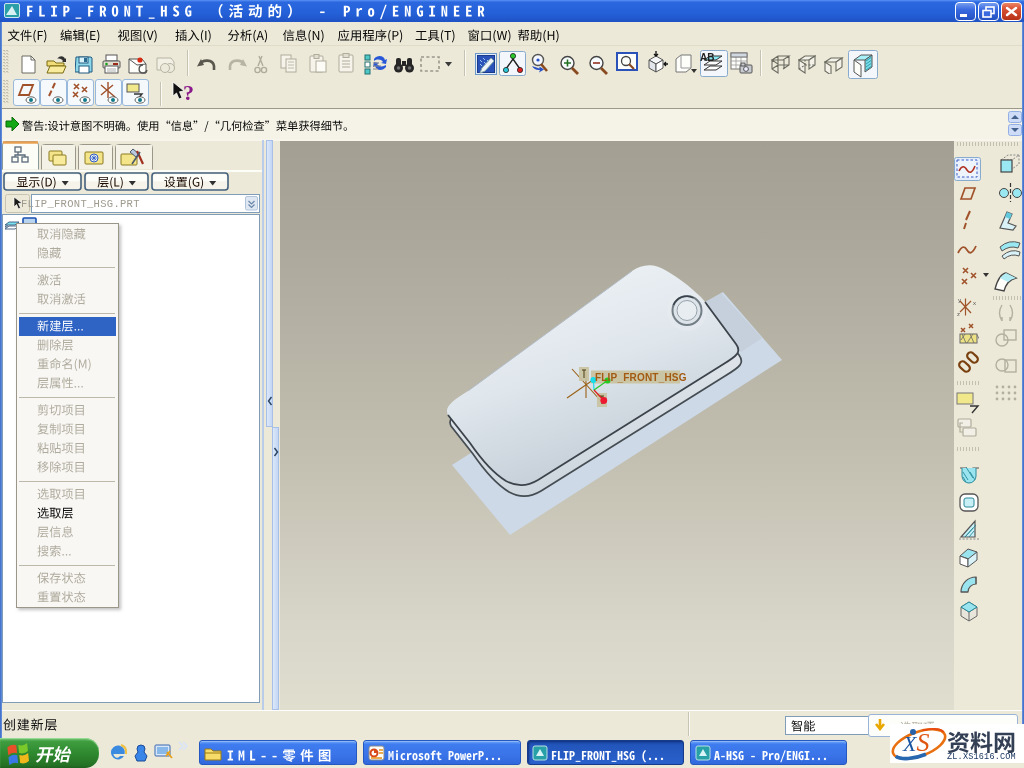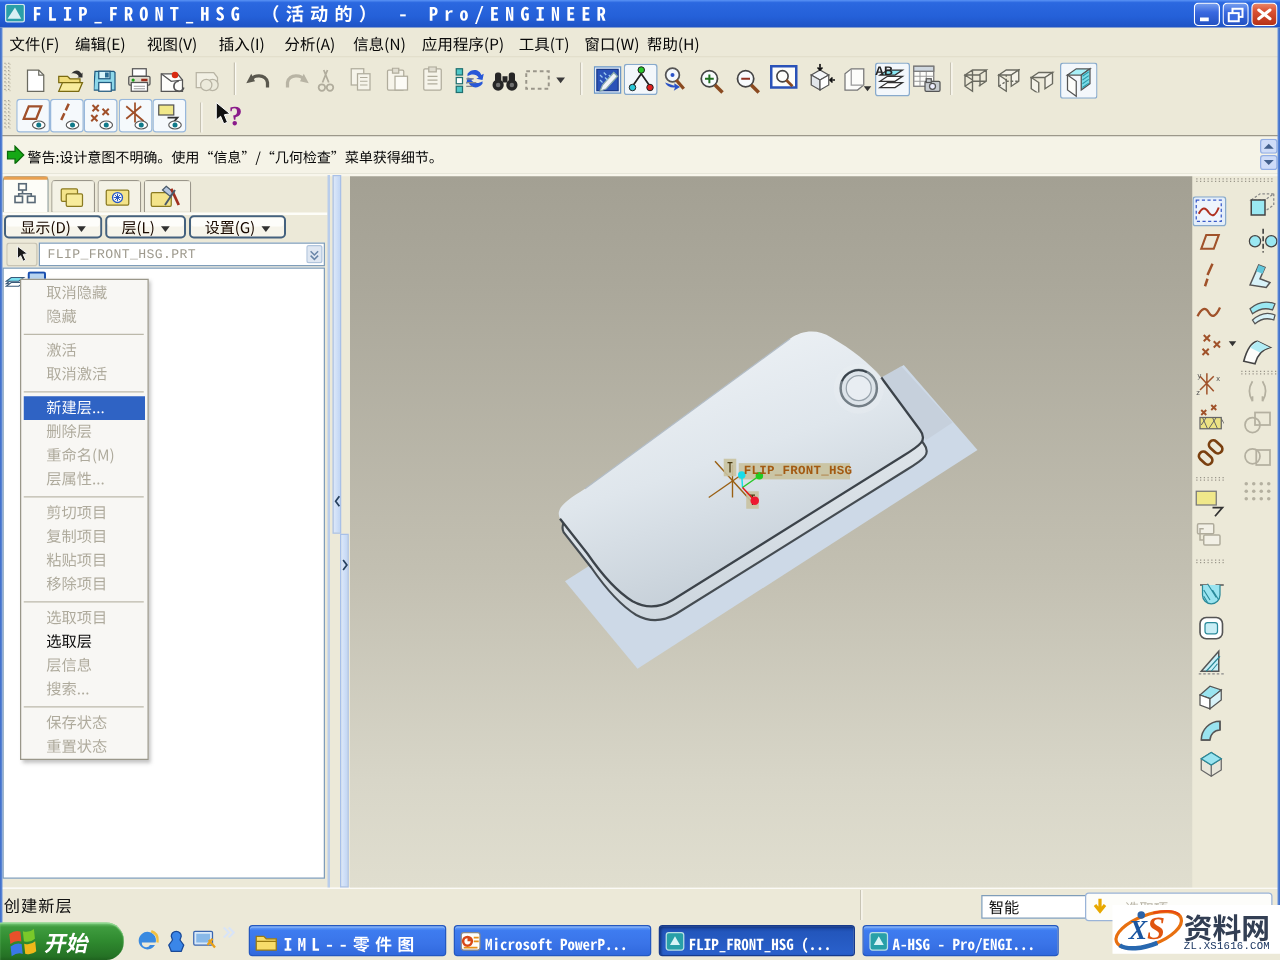--- a/index.html
+++ b/index.html
@@ -256,21 +256,21 @@
   </svg>
 <svg style="position:absolute;left:151px;top:172px;z-index:4" width="78" height="20">
     <rect x="1" y="1" width="76" height="17" rx="3" fill="#f6f4ea" stroke="#44617e" stroke-width="1.6"></rect>
     <rect x="2.2" y="2.2" width="73.6" height="7" rx="2.5" fill="#fdfdfa"></rect>
   </svg>
 <svg style="position:absolute;left:5px;top:194px;z-index:4" width="26" height="20">
     <rect x="0.5" y="0.5" width="24" height="18" rx="2" fill="#ece9d8" stroke="#c8c4b4"></rect>
     <path d="M9 3 v10 l2.5-2.5 2 4.5 2-1 -2-4.5 3.5-0.5 Z" fill="#1a1a1a" stroke="#fff" stroke-width="0.7"></path>
   </svg>
 <div style="position:absolute;left:31px;top:194px;width:229px;height:19px;z-index:4;background:#fff;border:1px solid #7f9db9"></div>
-<div style="position:absolute;left:38px;top:198px;z-index:5;font-family:'Liberation Mono',monospace;font-size:10.5px;color:#9e9a8e;letter-spacing:0.3px">FLIP_FRONT_HSG.PRT</div>
+<div style="position:absolute;left:21px;top:198px;z-index:5;font-family:'Liberation Mono',monospace;font-size:10.5px;color:#9e9a8e;letter-spacing:0.3px">FLIP_FRONT_HSG.PRT</div>
 <svg style="position:absolute;left:245px;top:196px;z-index:5" width="14" height="15">
     <rect x="0.5" y="0.5" width="12" height="13.5" rx="1.5" fill="#dfe7f2" stroke="#b0c4dc"></rect>
     <path d="M3.5 5 l3 3 3-3 M3.5 8.5 l3 3 3-3" stroke="#6a86a8" stroke-width="1.2" fill="none"></path>
   </svg>
 <div style="position:absolute;left:2px;top:214px;width:258px;height:489px;z-index:3;background:#fff;border:1px solid #7f9db9"></div>
 <svg style="position:absolute;left:4px;top:217px;z-index:4" width="34" height="16">
     <g stroke="#3a5a7a" stroke-width="0.9">
       <path d="M1 10 l4-3 h10 l-4 3 Z" fill="#fff"></path>
       <path d="M1 13 l4-3 h10 l-4 3 Z" fill="#fff" transform="translate(0,-1)"></path>
       <path d="M1 8 l4-3 h10 l-4 3 Z" fill="#7ae0f0"></path>
@@ -325,21 +325,21 @@
     <path d="M 304 230 v8 m -2 -8 h4" stroke="#4a3a10" stroke-width="1"></path>
     <path d="M 322 256 v8 m -2 -8 h4" stroke="#4a3a10" stroke-width="1"></path>
     <rect x="311" y="230.5" width="89" height="13" fill="#c9c2a0" opacity="0.92"></rect>
     <line x1="313.4" y1="240" x2="314" y2="250" stroke="#18e0e8" stroke-width="1.2"></line>
     <line x1="327.5" y1="240.6" x2="314" y2="250" stroke="#28c828" stroke-width="1.2"></line>
     <line x1="314" y1="250" x2="323.8" y2="260.5" stroke="#e01818" stroke-width="1.2"></line>
     <circle cx="313.4" cy="240" r="3" fill="#18dce8"></circle>
     <circle cx="327.5" cy="240.6" r="3" fill="#22cc22"></circle>
     <circle cx="323.8" cy="260.5" r="3.4" fill="#ee1830"></circle>
   </svg>
-<div style="position:absolute;left:595px;top:371.5px;z-index:6;font-family:Liberation Mono, monospace;font-size:10px;font-weight:bold;color:#a35a12;letter-spacing:0.2px">FLIP_FRONT_HSG</div>
+<div style="position:absolute;left:595px;top:371.5px;z-index:6;font-family:Liberation Sans, sans-serif;font-size:10px;font-weight:bold;color:#a35a12;letter-spacing:0.2px">FLIP_FRONT_HSG</div>
 <svg style="position:absolute;left:20px;top:55px;z-index:10" width="17" height="19">
     <path d="M2 1 h9 l4 4 v13 h-13 Z" fill="#fff" stroke="#6a6a60"></path>
     <path d="M11 1 v4 h4" fill="none" stroke="#6a6a60"></path>
   </svg>
 <svg style="position:absolute;left:45px;top:55px;z-index:10" width="23" height="19">
     <path d="M2 6 h7 l2 2 h8 v3 h-17 Z" fill="#f0dc78" stroke="#7a6a10"></path>
     <path d="M2 18 l3-7 h16 l-3 7 Z" fill="#f8ec9c" stroke="#7a6a10"></path>
     <path d="M12 4 c3 -4 7 -3 8 0 l1 -1 v4 h-4 l1 -1 c-1 -2 -4 -3 -6 -2 Z" fill="#303030"></path>
   </svg>
 <svg style="position:absolute;left:75px;top:55px;z-index:10" width="18" height="19">
@@ -792,21 +792,21 @@
   </svg>
 <div style="position:absolute;left:890px;top:724px;width:134px;height:39px;background:#fff;z-index:60"></div>
 <svg style="position:absolute;left:890px;top:724px;z-index:61" width="134" height="39">
     <g transform="rotate(-20 29 20)">
       <ellipse cx="29" cy="20" rx="27.5" ry="12" fill="none" stroke="#e87010" stroke-width="2.6"></ellipse>
       <path d="M 3 23.5 A 27.5 12 0 0 0 32 32" fill="none" stroke="#2868b0" stroke-width="3.6"></path>
       <path d="M 56.5 17 A 27.5 12 0 0 0 37 8.4" fill="none" stroke="#e84810" stroke-width="1.6"></path>
     </g>
     <circle cx="23" cy="8" r="3" fill="#2a62a8"></circle>
   </svg>
-<div style="position:absolute;left:903px;top:732px;z-index:62;font-family:'Liberation Serif',serif;font-style:italic;font-weight:bold;font-size:22px;line-height:22px;color:#1a55a0">X<span style="color:#e05510;font-size:26px">S</span></div>
+<div style="position:absolute;left:903px;top:732px;z-index:62;font-family:'Liberation Serif',serif;font-style:italic;font-weight:normal;font-size:22px;line-height:22px;color:#1a55a0">X<span style="color:#e05510;font-size:26px">S</span></div>
 <div style="position:absolute;left:947px;top:751.5px;z-index:63;font-family:'Liberation Mono',monospace;font-size:8.5px;font-weight:normal;color:#16325e;letter-spacing:0.2px">ZL.XS1616.COM</div>
 <svg style="position:absolute;left:0;top:0;z-index:40;pointer-events:none" width="1024" height="768">
     <g fill="#1a0a00">
       <use href="#g0" transform="translate(16.3 186.5) scale(0.012000 -0.012000)"></use>
       <use href="#g1" transform="translate(28.3 186.5) scale(0.012000 -0.012000)"></use>
       <use href="#g2" transform="translate(40.3 186.5) scale(0.012000 -0.012000)"></use>
       <use href="#g3" transform="translate(44.4 186.5) scale(0.012000 -0.012000)"></use>
       <use href="#g4" transform="translate(52.6 186.5) scale(0.012000 -0.012000)"></use>
     </g>
     <path d="M61.684 181 l7 0 -3.5 4.5 Z" fill="#303030"></path>

